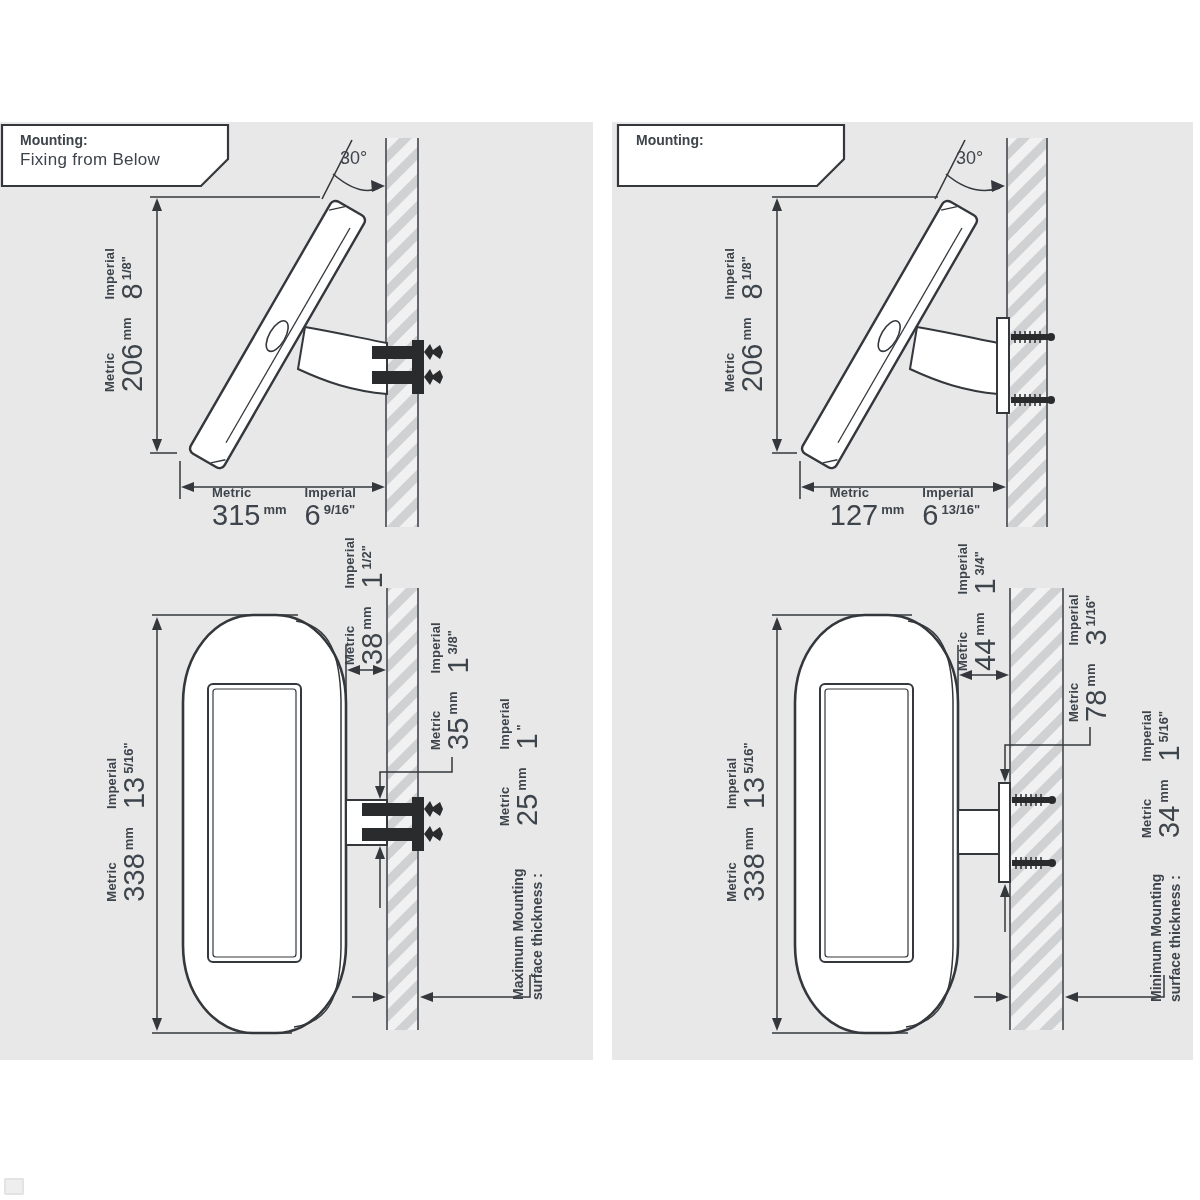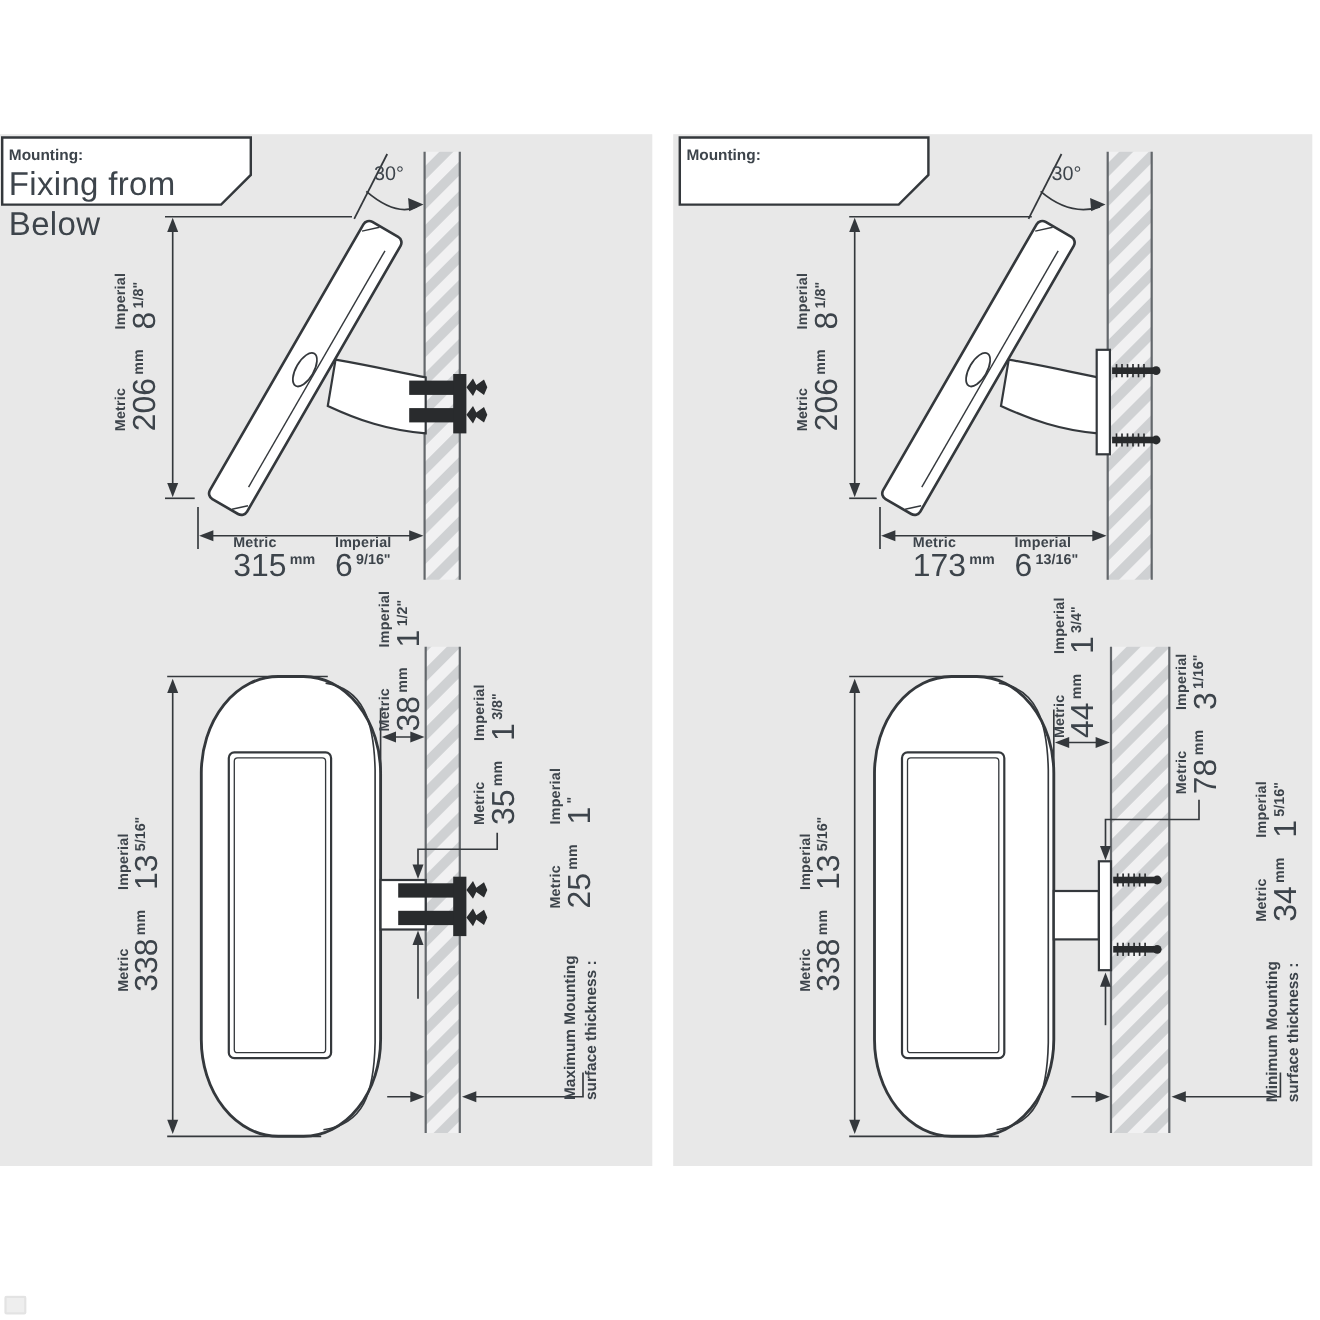--- a/index.html
+++ b/index.html
@@ -13,23 +13,23 @@
   .dim{position:absolute;display:flex;gap:18px;justify-content:center;align-items:flex-start;
        width:170px;height:46px;pointer-events:none;}
   .dim.rot{transform:rotate(-90deg);}
   .dim .col{display:flex;flex-direction:column;align-items:flex-start;}
   .hdr{font-size:13px;font-weight:bold;letter-spacing:.2px;line-height:1.1;}
   .val{font-size:29px;line-height:1.05;white-space:nowrap;}
   .sup{font-size:13px;font-weight:bold;position:relative;top:-11px;margin-left:3px;}
   .note{position:absolute;width:184px;height:40px;font-size:14px;font-weight:bold;line-height:1.35;
         white-space:nowrap;transform:rotate(-90deg);text-align:left;}
   .angle-label{position:absolute;font-size:18px;font-weight:normal;}
-  .title-box{position:absolute;width:212px;height:48px;padding:7px 0 0 6px;}
+  .title-box{position:absolute;width:212px;height:48px;padding:7px 0 0 18px;}
   .title-line1{font-size:14px;font-weight:bold;line-height:1.2;}
-  .title-line2{font-size:30px;line-height:1.25;letter-spacing:.3px;}
+  .title-line2{font-size:17px;line-height:1.25;letter-spacing:.3px;}
   .watermark{position:absolute;left:4px;top:1178px;width:20px;height:17px;
              background:#eeeeee;border-radius:2px;box-shadow:inset 0 0 0 2px #e3e3e3;}
 </style>
 </head>
 <body>
 
 <div id="stage">
 
   <div class="panel" id="panel-below"></div>
   <div class="panel" id="panel-above"></div>
@@ -341,21 +341,21 @@
       <span class="val"><span>206</span><span class="sup">mm</span></span>
       </div>
     <div class="col">
         <span class="hdr">Imperial</span>
       <span class="val"><span>8</span><span class="sup">1/8"</span></span>
       </div>
   </div>
   <div class="dim" style="left:820px;top:486px;">
     <div class="col">
         <span class="hdr">Metric</span>
-      <span class="val"><span>173</span><span class="sup">mm</span></span>
+      <span class="val"><span>127</span><span class="sup">mm</span></span>
       </div>
     <div class="col">
         <span class="hdr">Imperial</span>
       <span class="val"><span>6</span><span class="sup">13/16"</span></span>
       </div>
   </div>
   <div class="dim rot" style="left:663px;top:799px;">
     <div class="col">
         <span class="hdr">Metric</span>
       <span class="val"><span>338</span><span class="sup">mm</span></span>

